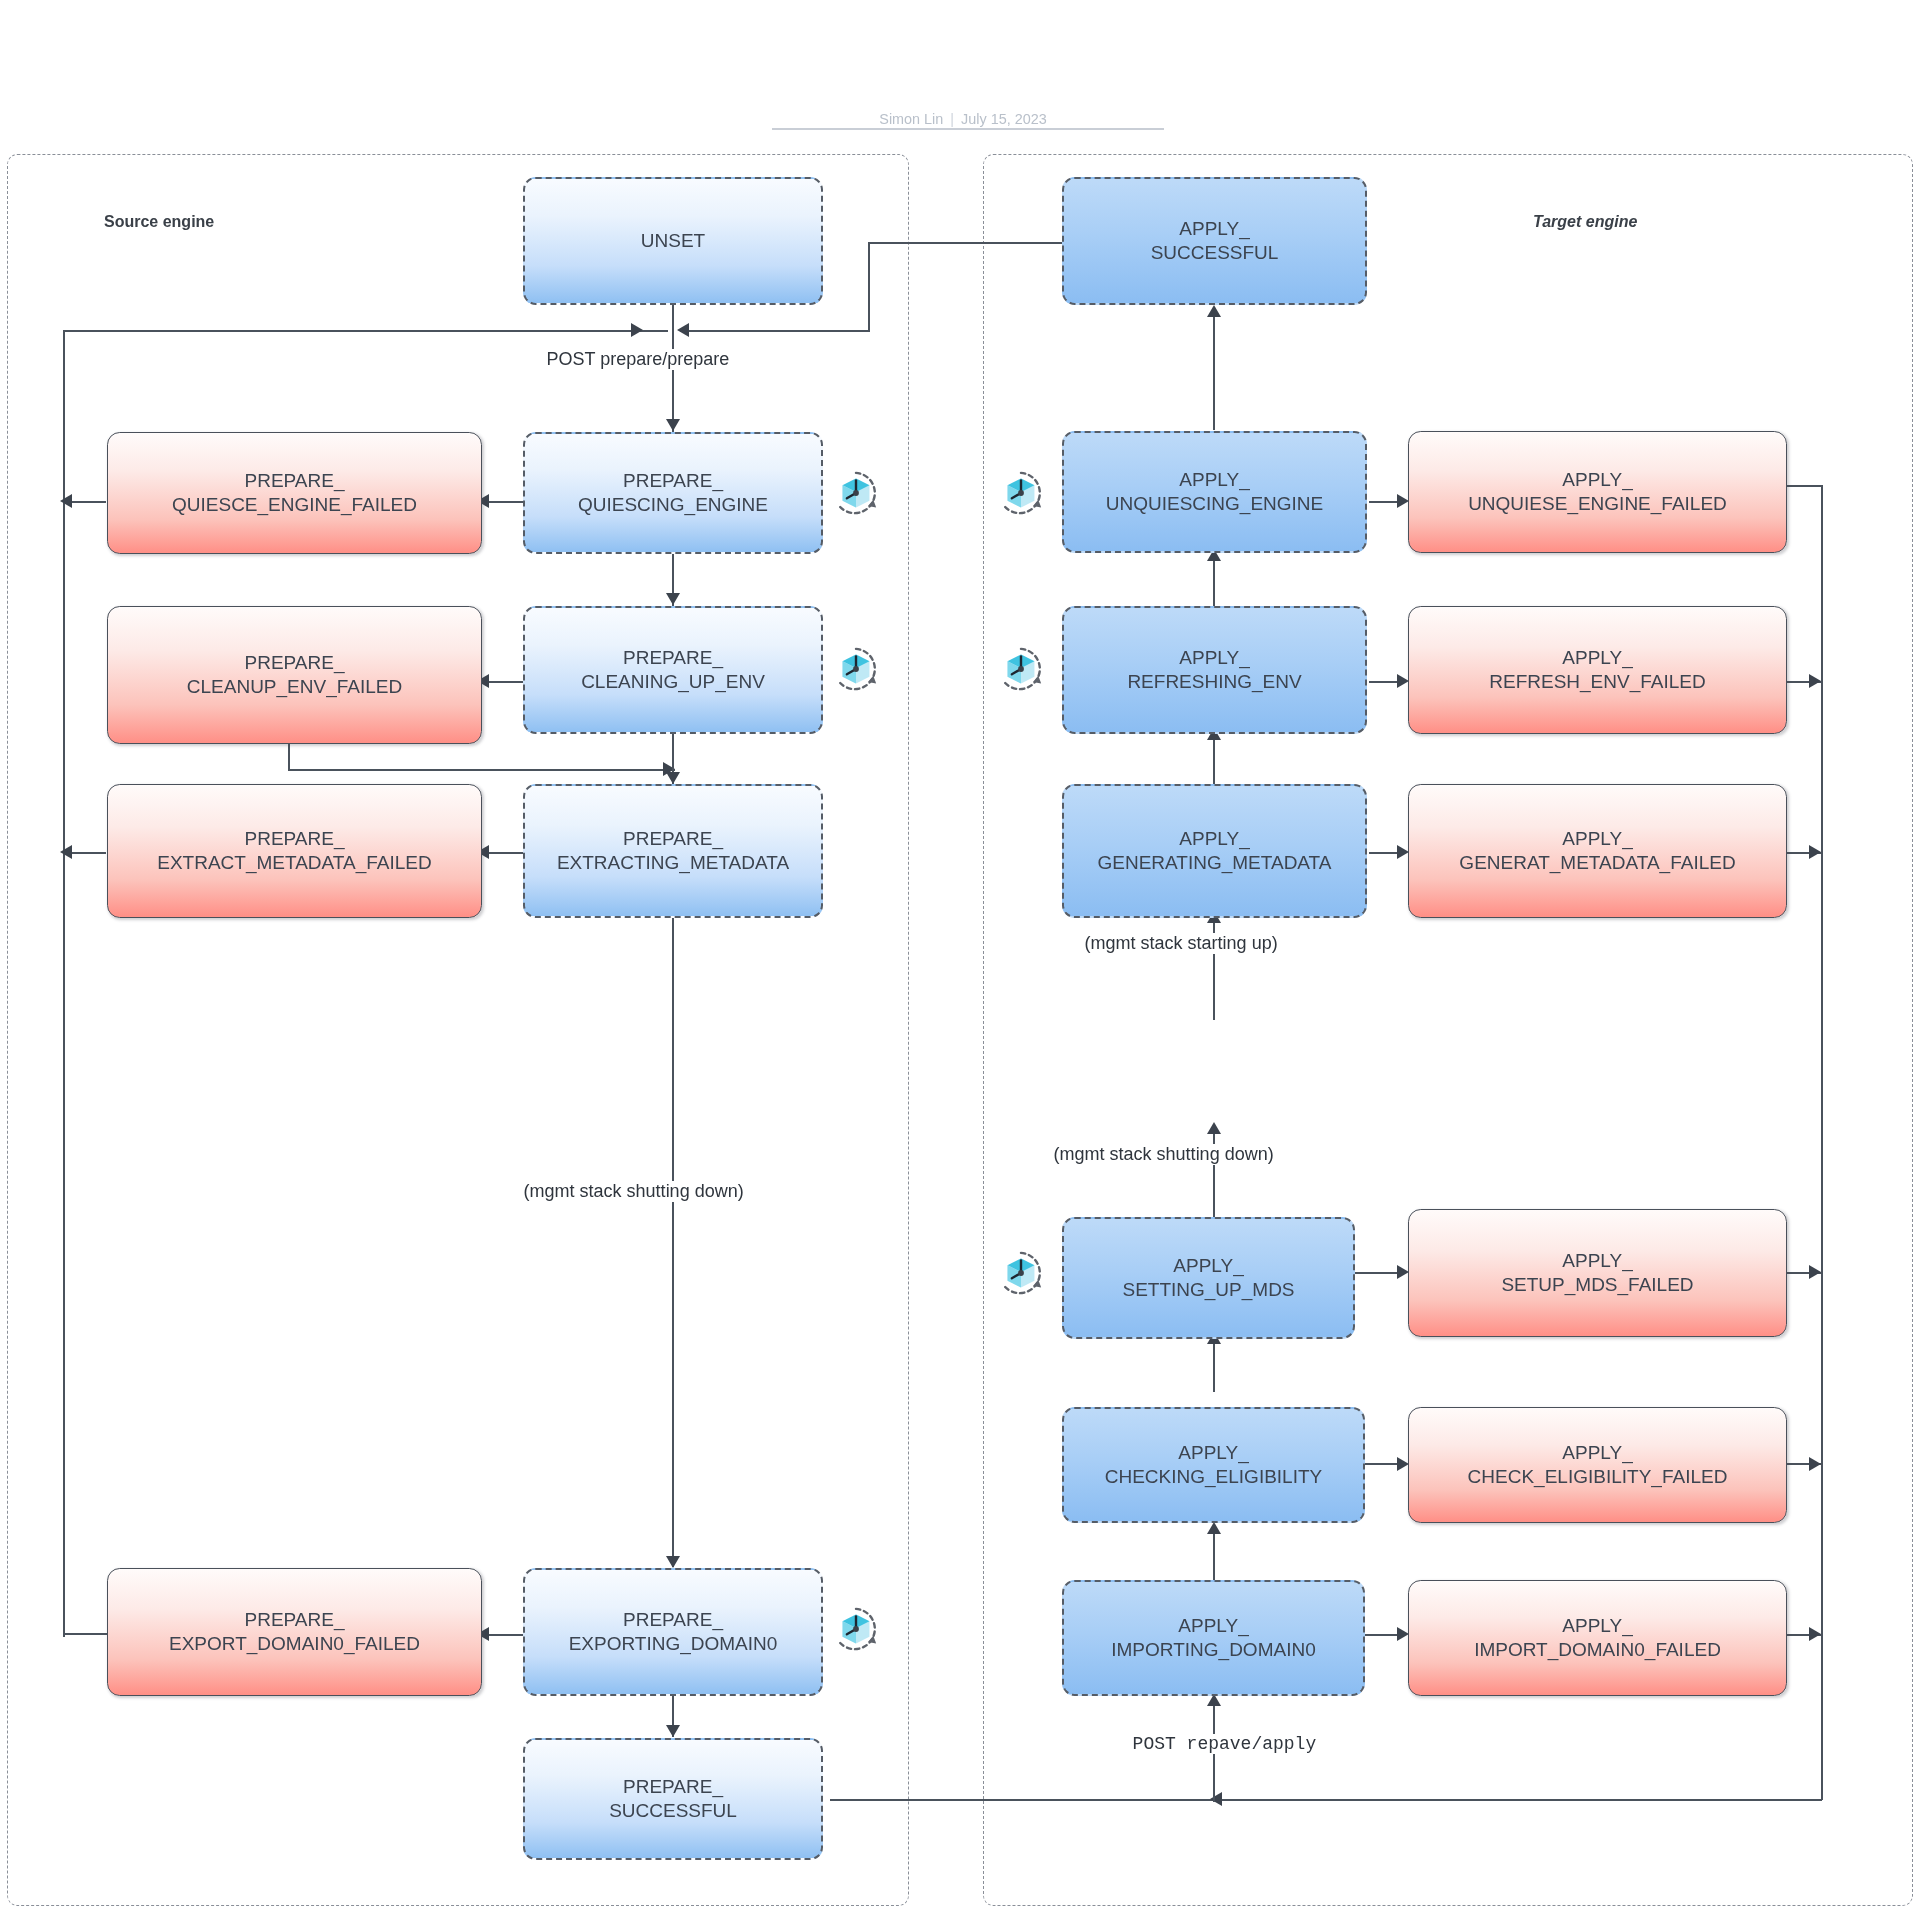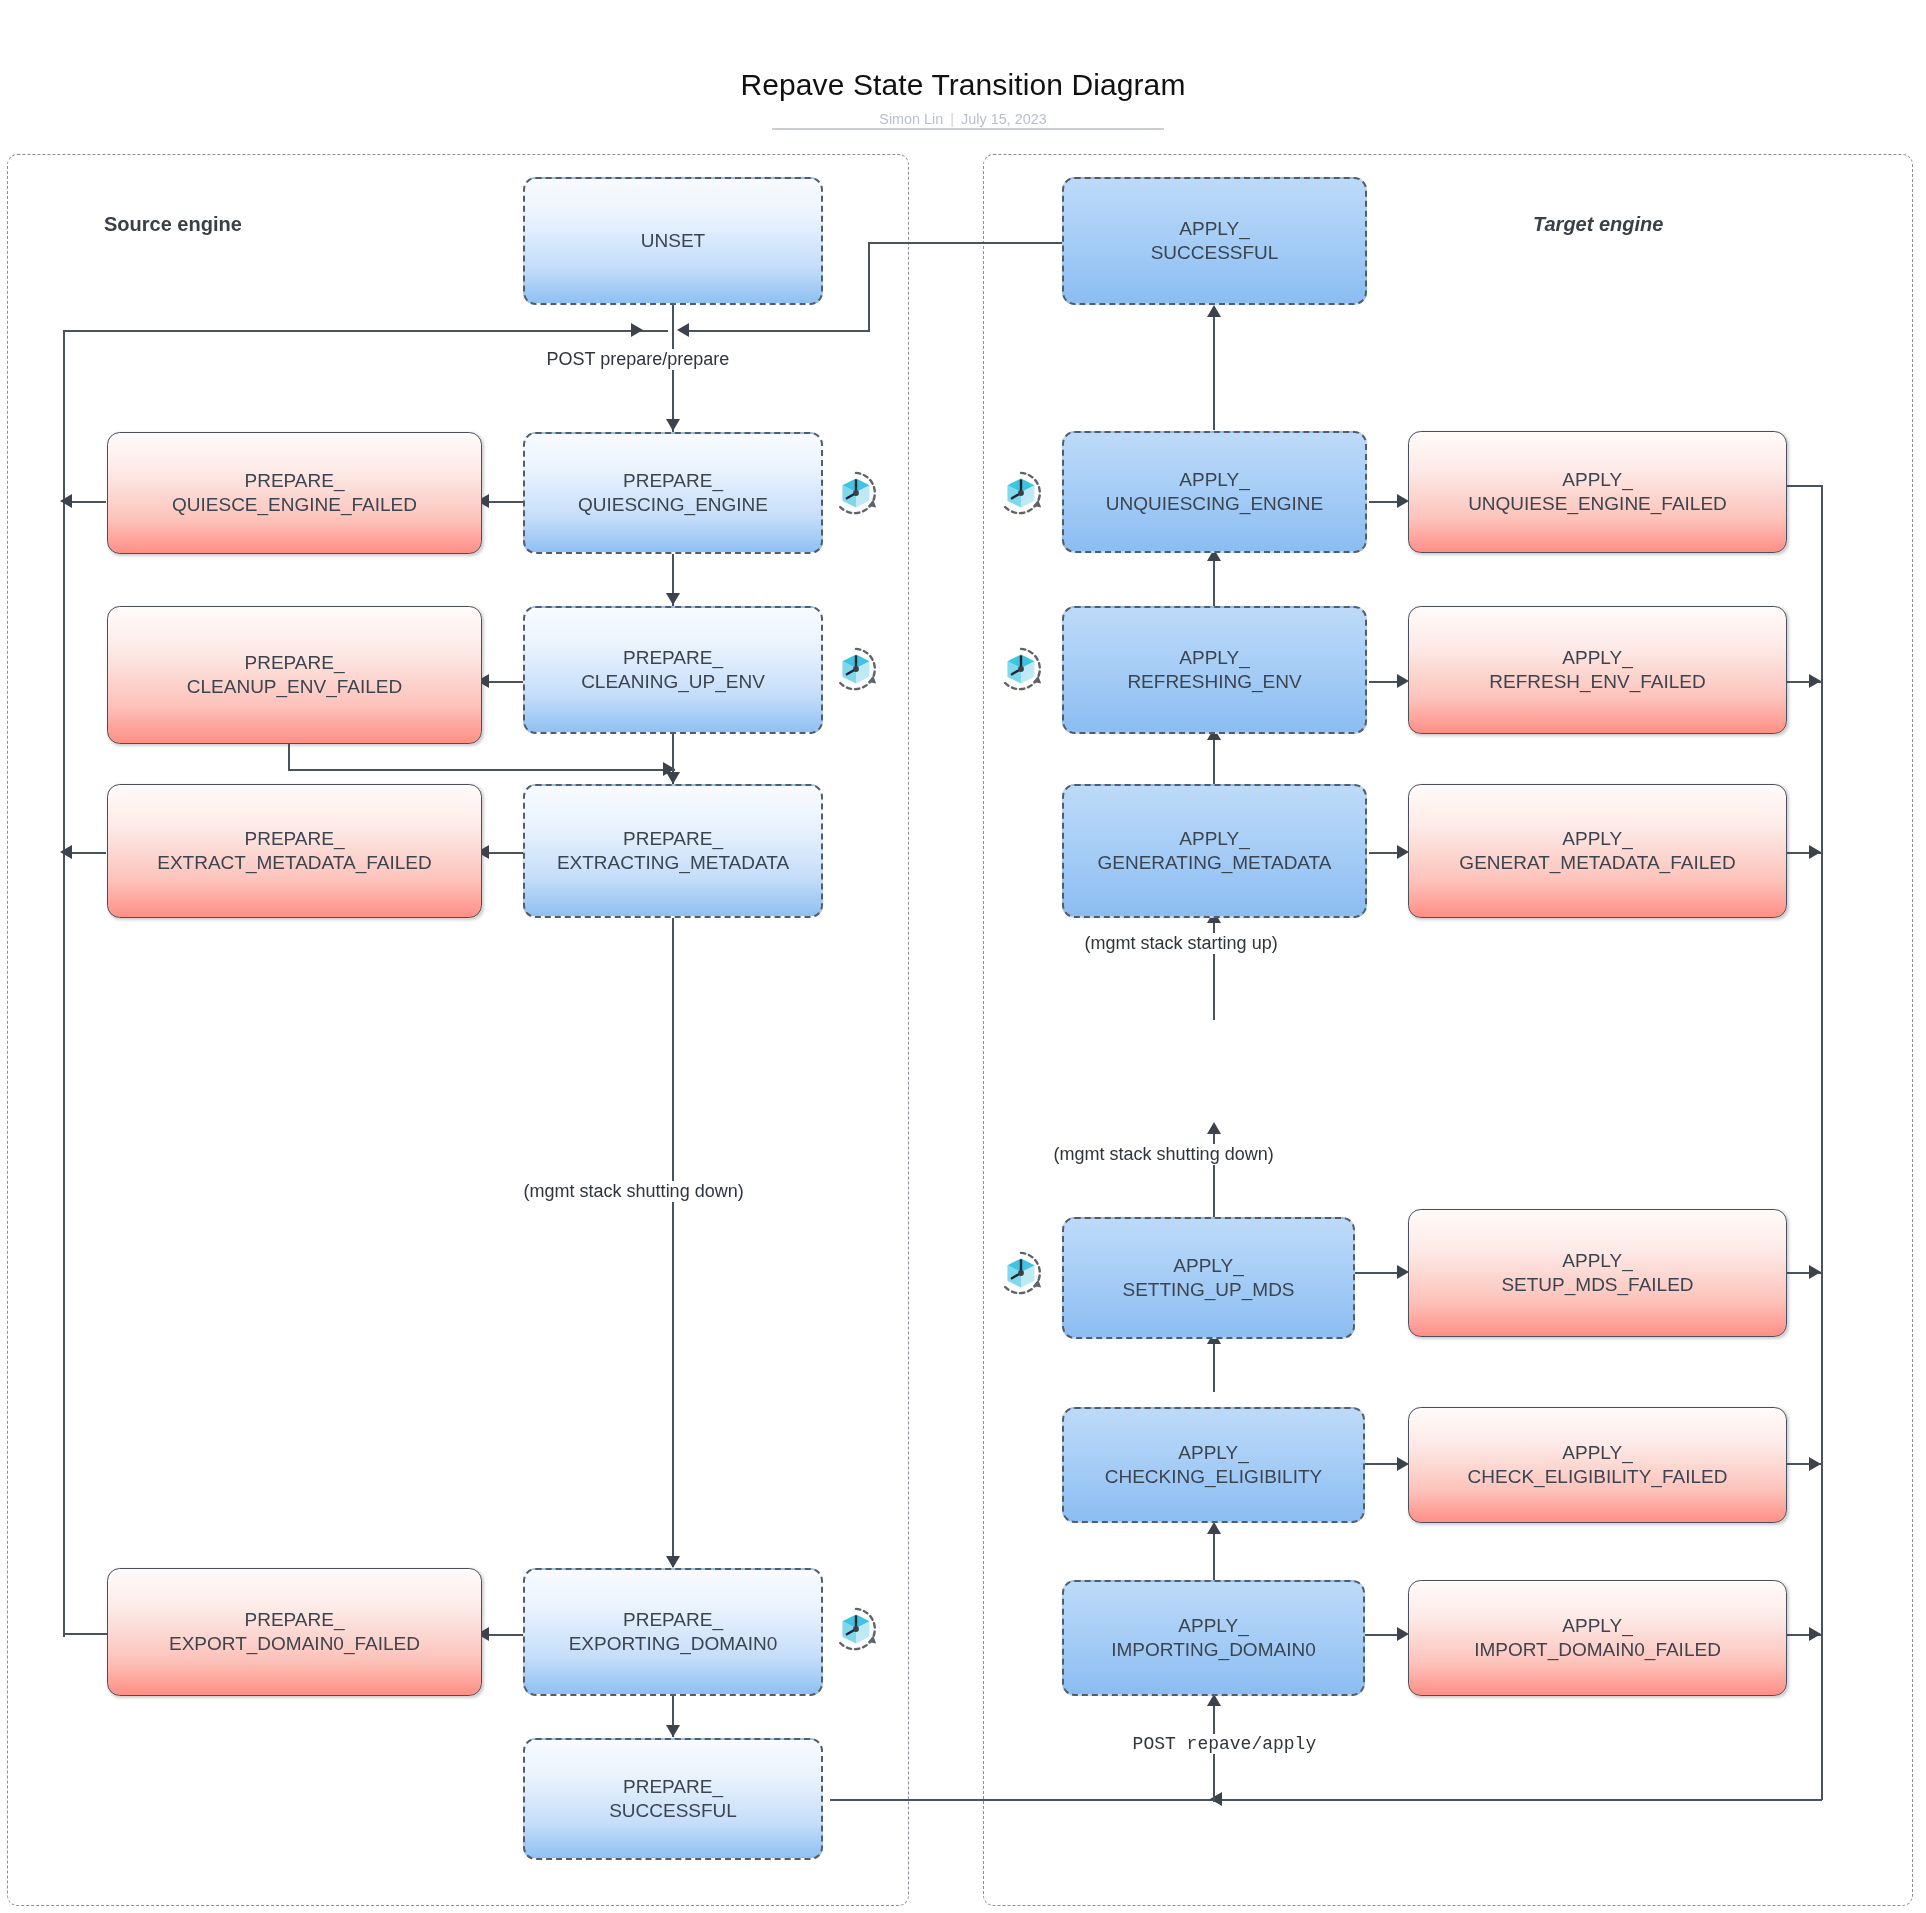--- a/index.html
+++ b/index.html
@@ -11,21 +11,21 @@
          font-size:30px;color:#111;letter-spacing:0.1px;}
   .byline{position:absolute;left:0;right:0;top:111px;text-align:center;
           font-size:14.4px;color:#b9c0ca;}
   .byline .sep{padding:0 7px;color:#cfd5dd;}
   .rule{position:absolute;left:1340;top:128px;width:392px;height:1.7px;
         background:#c9ced6;}
 
   
   .lane{position:absolute;border:1.7px dashed #8a8f98;border-radius:10.4px;
         box-sizing:border-box;background:transparent;}
-  .lane-title{position:absolute;font-size:20px;font-weight:bold;color:#3a4048;
+  .lane-title{position:absolute;font-size:16px;font-weight:bold;color:#3a4048;
               white-space:nowrap;}
 
   
   .node{position:absolute;box-sizing:border-box;border-radius:12.7px;
         display:flex;align-items:center;justify-content:center;text-align:center;
         font-size:19px;line-height:1.28;color:#3c4450;padding:2.3px 5.8px;
         white-space:pre-line;}
   .node.blue{background:linear-gradient(180deg,#f8fbff 0%,#eaf3fd 30%,#c6defa 70%,#8fc0f2 100%);
              border:2.3px dashed #555c66;}
   .node.blue.strong{background:linear-gradient(180deg,#bddaf8 0%,#a8cef6 45%,#8bbdf2 100%);}
@@ -51,21 +51,20 @@
 
   
   .retry{position:absolute;width:48px;height:48px;}
   .retry svg{width:48px;height:48px;display:block;}
 </style>
 </head>
 <body>
 
 <div id="stage">
 
-  <div class="title">Repave State Transition Diagram</div>
   <div class="byline">
     <span>Simon Lin</span><span class="sep">|</span><span>July 15, 2023</span>
   </div>
   <div class="rule" style="left:772px;"></div>
 
   <div class="lane" style="left:7px;top:154px;width:902px;height:1752px;"></div>
   <div class="lane-title" style="left:104px;top:213px;">Source engine</div>
 
   <div class="lane" style="left:983px;top:154px;width:930px;height:1752px;"></div>
   <div class="lane-title" style="left:1533px;top:213px;font-style:italic;">Target engine</div>

